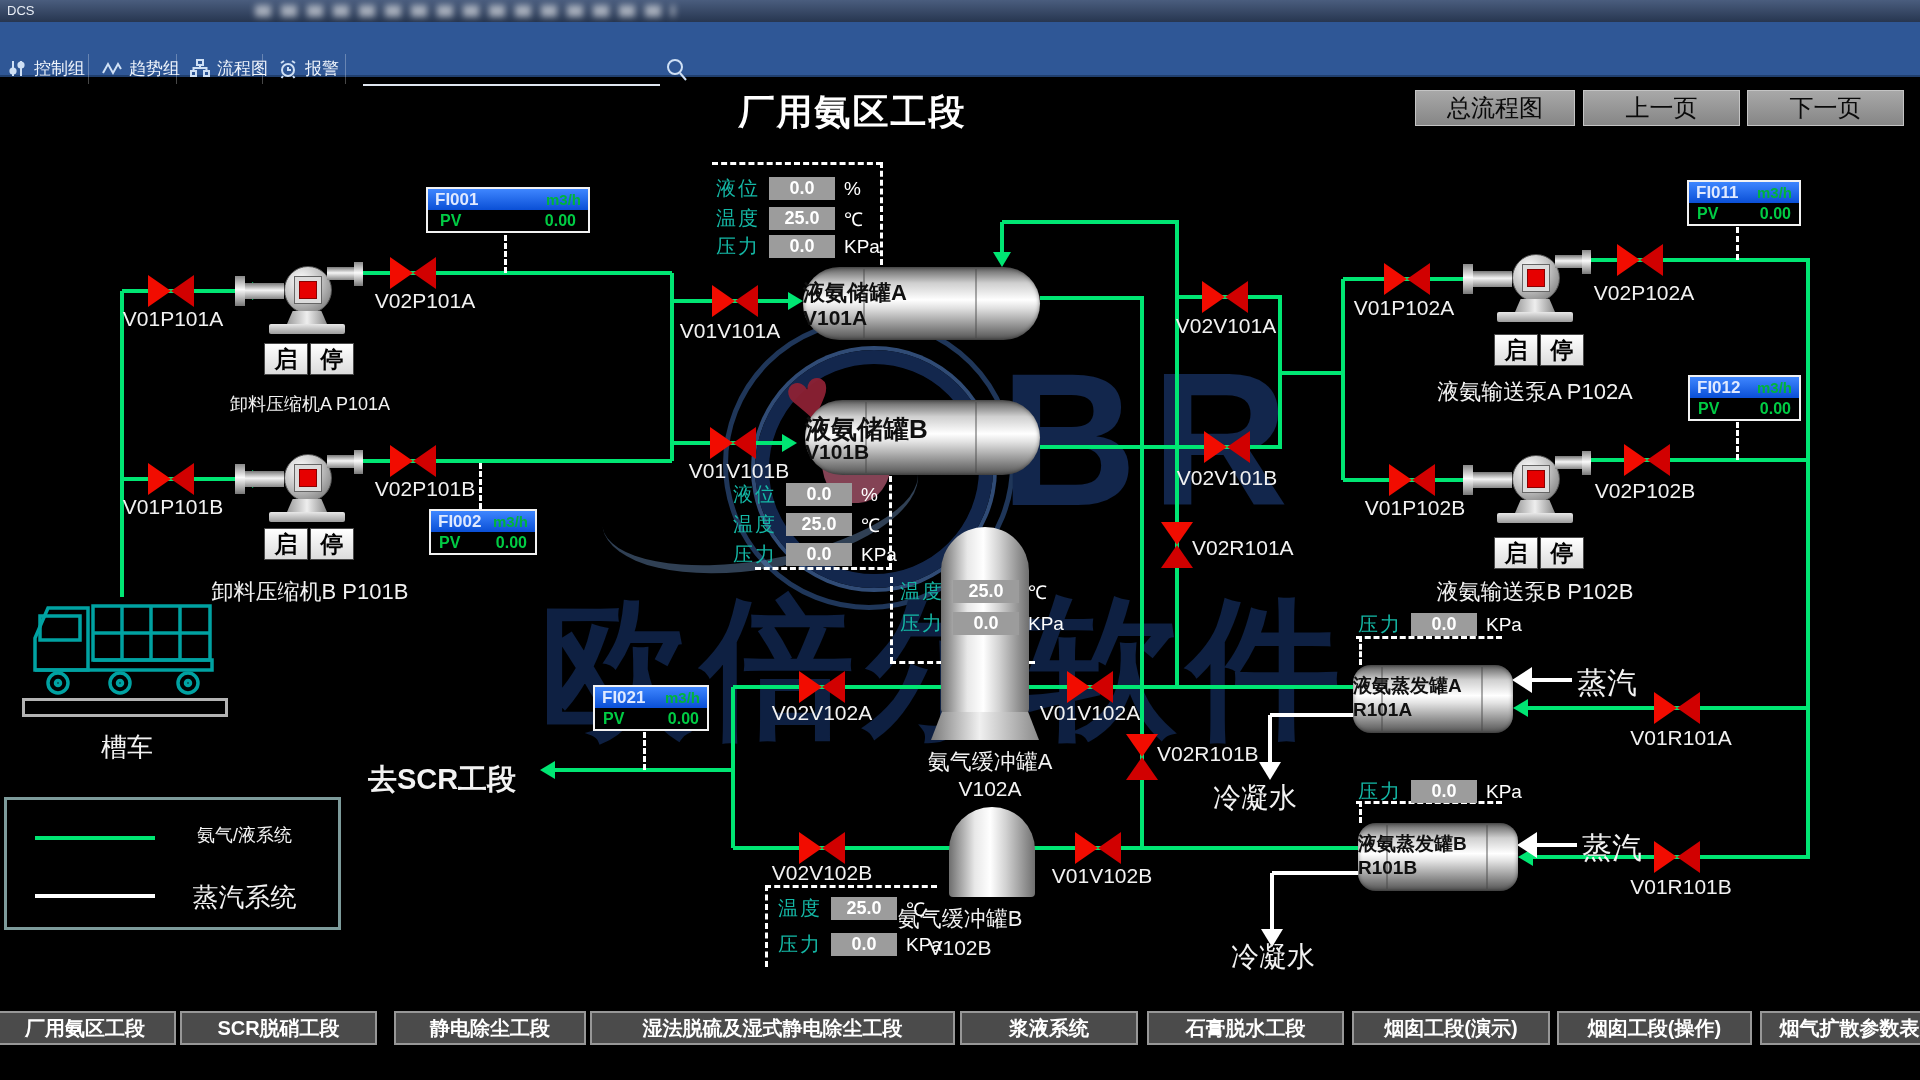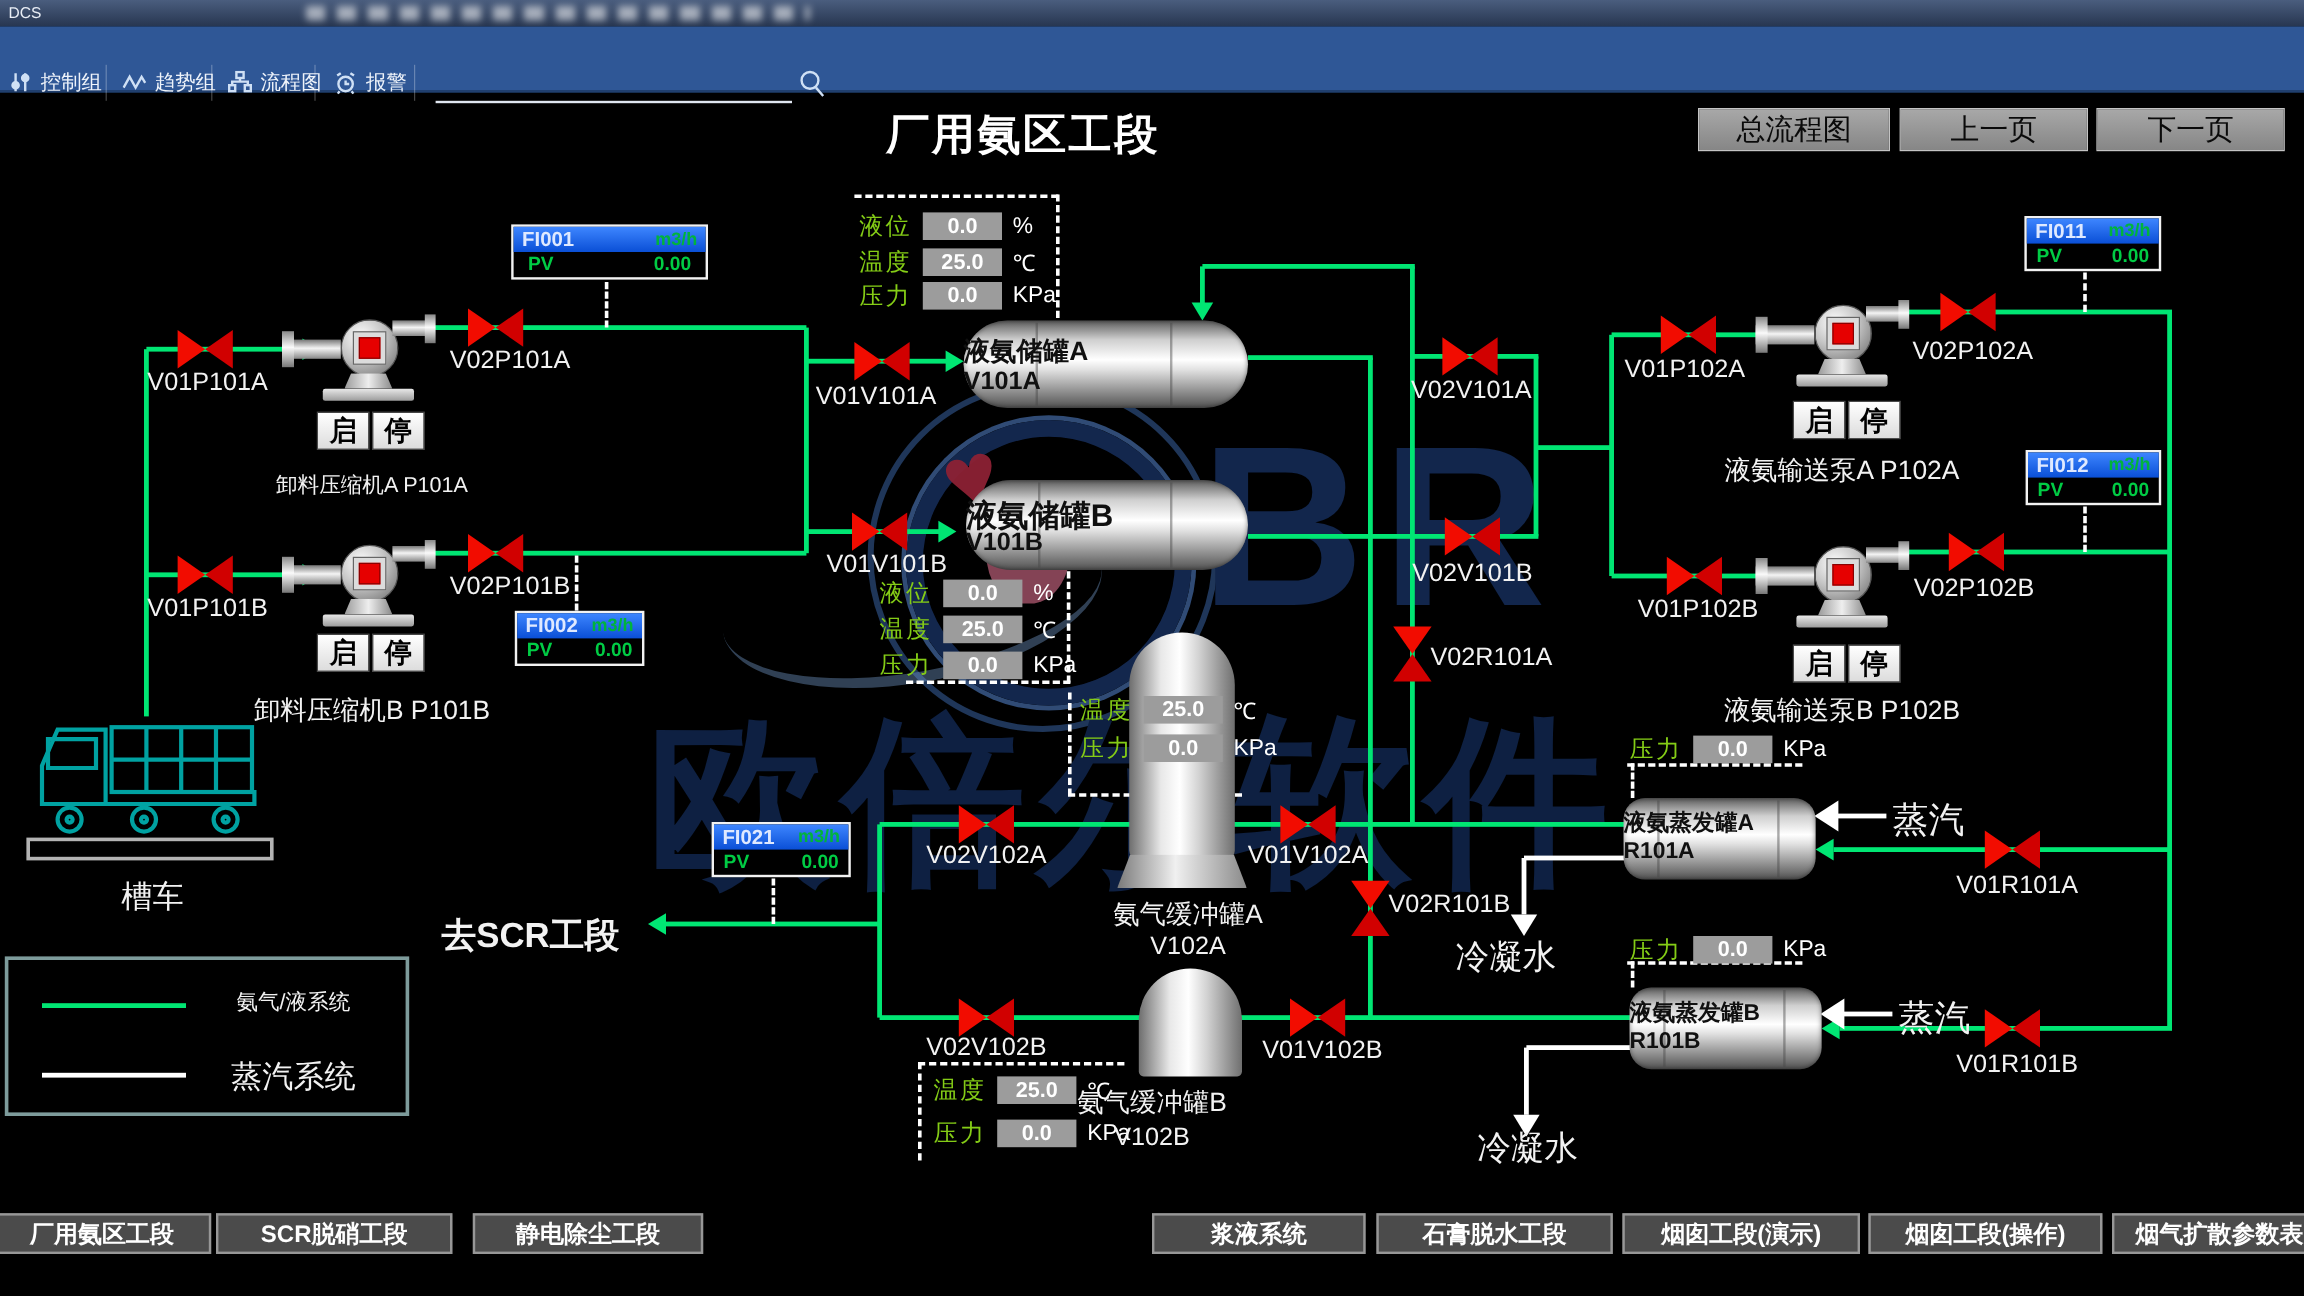--- a/index.html
+++ b/index.html
@@ -93,21 +93,21 @@
   
   .fi{position:absolute;z-index:5;border:2px solid #f2f2f2;background:#000;}
   .fitop{height:21px;display:flex;align-items:center;justify-content:space-between;padding:0 7px;
     background:linear-gradient(180deg,#3e86ff,#0a4fd6);}
   .fitag{font-size:17px;font-weight:bold;color:#dfe9ff;}
   .fiunit{font-size:15px;font-weight:bold;color:#00b43c;}
   .fibot{height:21px;display:flex;align-items:center;justify-content:space-between;padding:0 12px;}
   .fipv,.fival{font-size:16px;font-weight:bold;color:#00cc44;}
   
   .prow{position:absolute;z-index:5;display:flex;align-items:center;gap:9px;}
-  .plab{font-size:20px;color:#84cc16;letter-spacing:2px;white-space:nowrap;}
+  .plab{font-size:20px;color:#14b8a6;letter-spacing:2px;white-space:nowrap;}
   .pval{width:66px;height:23px;background:#9c9c9c;color:#fff;font-weight:bold;font-size:18px;
     text-align:center;line-height:23px;}
   .punit{font-size:19px;color:#fff;white-space:nowrap;}
   
   .lbl{position:absolute;z-index:5;color:#f2f2f2;text-align:center;white-space:nowrap;}
   .legend{position:absolute;left:4px;top:797px;width:331px;height:127px;border:3px solid #7d9b9b;z-index:5;}
   .platform{position:absolute;left:22px;top:698px;width:200px;height:13px;border:3px solid #b3b3b3;z-index:3;}
 </style>
 </head>
 <body>
@@ -540,19 +540,20 @@
   <div class="legend">
     <i class="abs" style="left:28px;top:36px;width:120px;height:4px;background:#00e673;"></i>
     <div class="lbl" style="left:150px;top:23px;width:175px;font-size:18px;">氨气/液系统</div>
     <i class="abs" style="left:28px;top:94px;width:120px;height:4px;background:#ffffff;"></i>
     <div class="lbl" style="left:150px;top:80px;width:175px;font-size:26px;">蒸汽系统</div>
   </div>
 
   <div class="tab" style="left:-6px;width:178px;">厂用氨区工段</div>
   <div class="tab" style="left:180px;width:193px;">SCR脱硝工段</div>
   <div class="tab" style="left:394px;width:188px;">静电除尘工段</div>
+  <div class="tab" style="left:590px;width:361px;">湿法脱硫及湿式静电除尘工段</div>
   <div class="tab" style="left:960px;width:174px;">浆液系统</div>
   <div class="tab" style="left:1147px;width:193px;">石膏脱水工段</div>
   <div class="tab" style="left:1352px;width:194px;">烟囱工段(演示)</div>
   <div class="tab" style="left:1557px;width:191px;">烟囱工段(操作)</div>
   <div class="tab" style="left:1760px;width:175px;">烟气扩散参数表</div>
 
 </div>
 
 </body></html>

